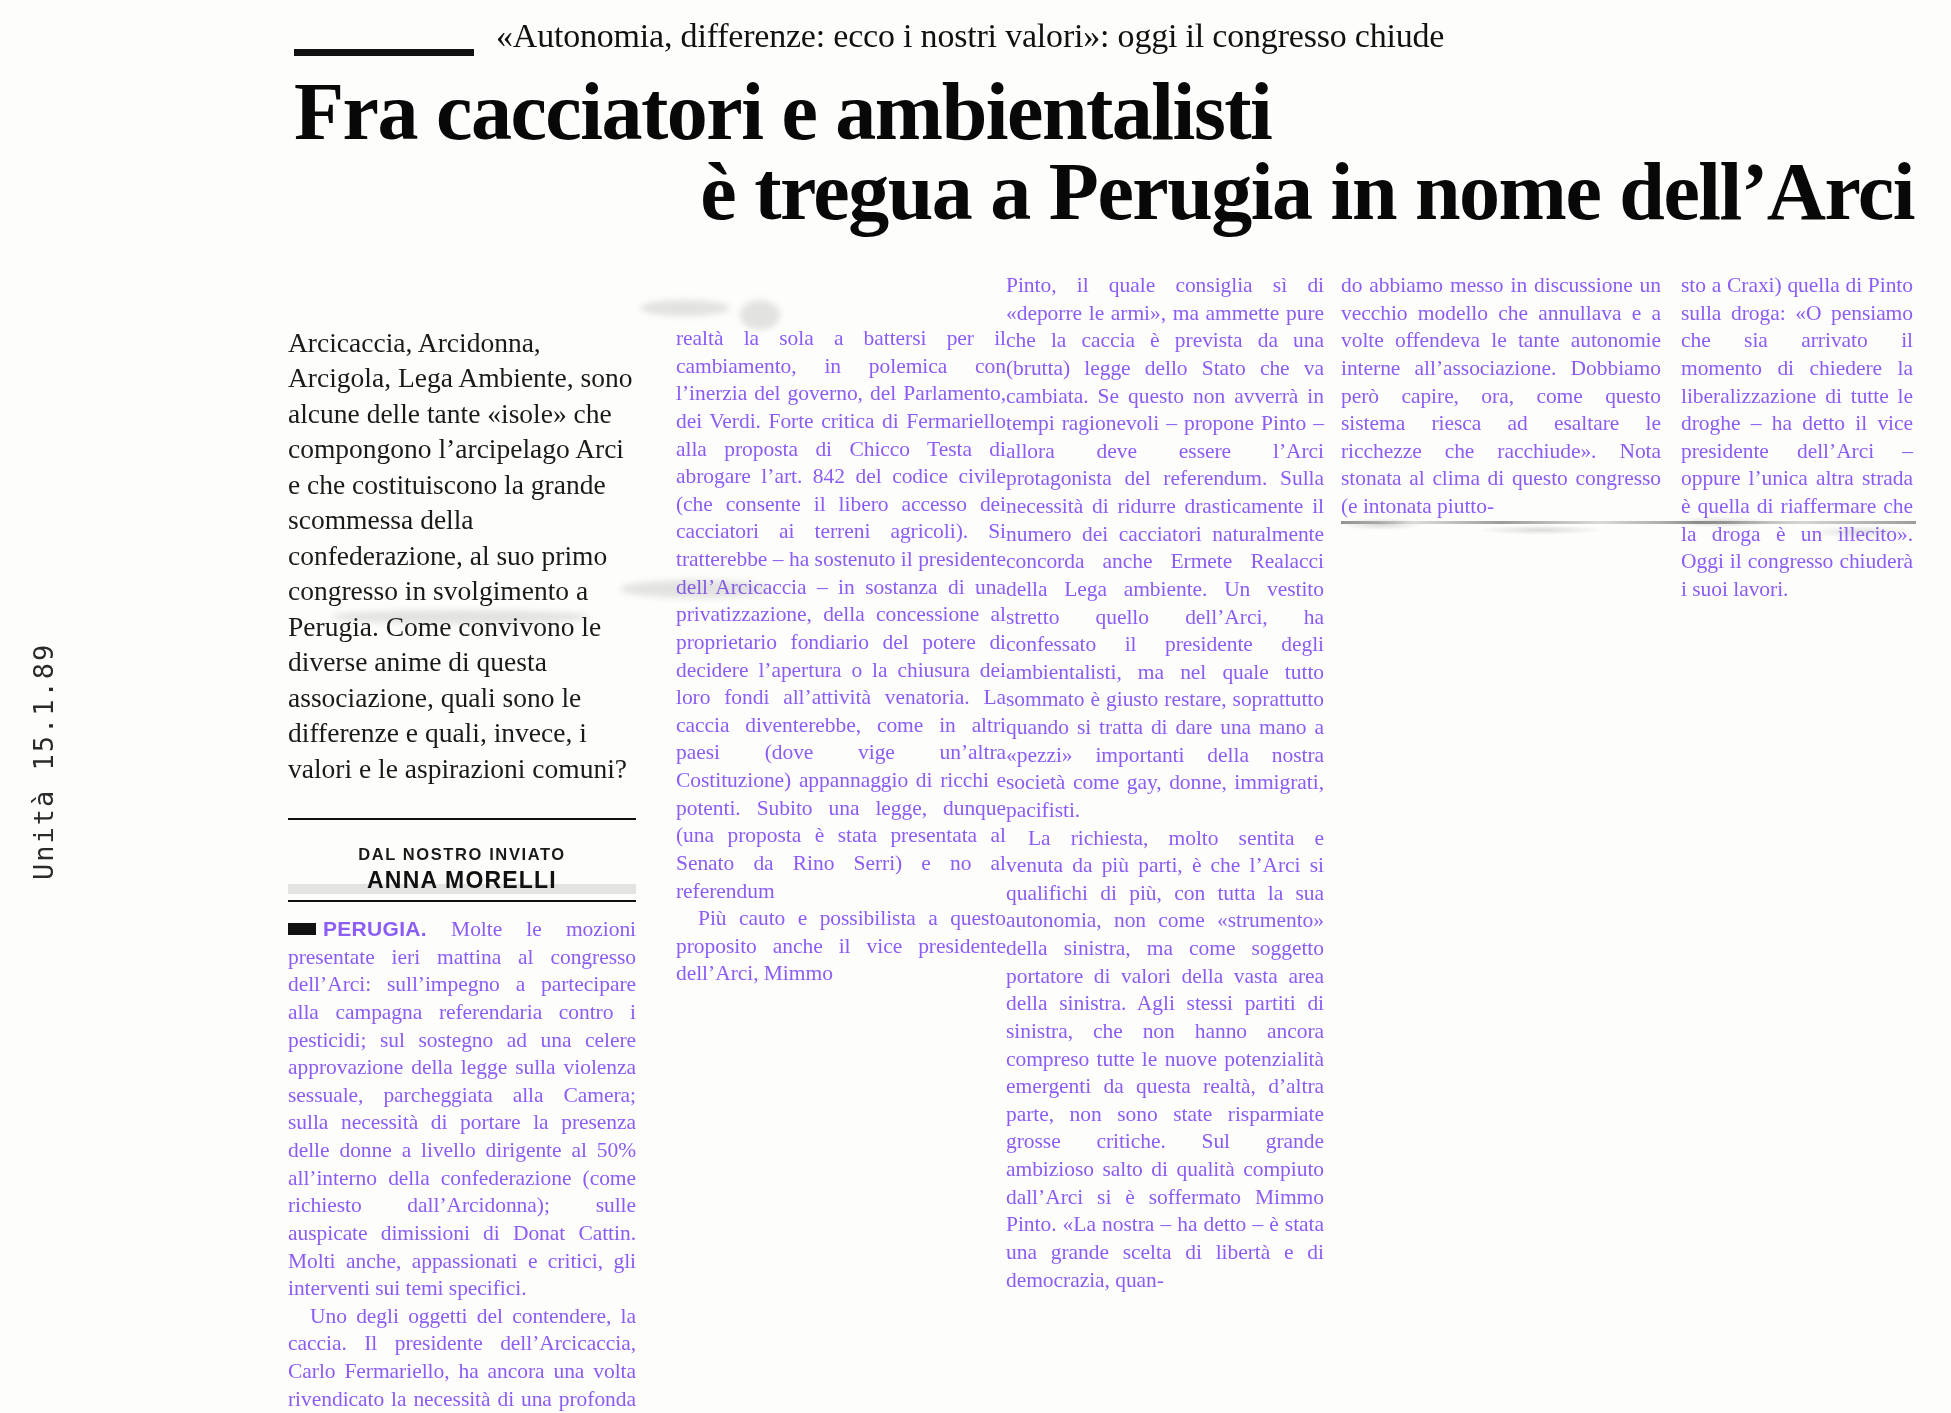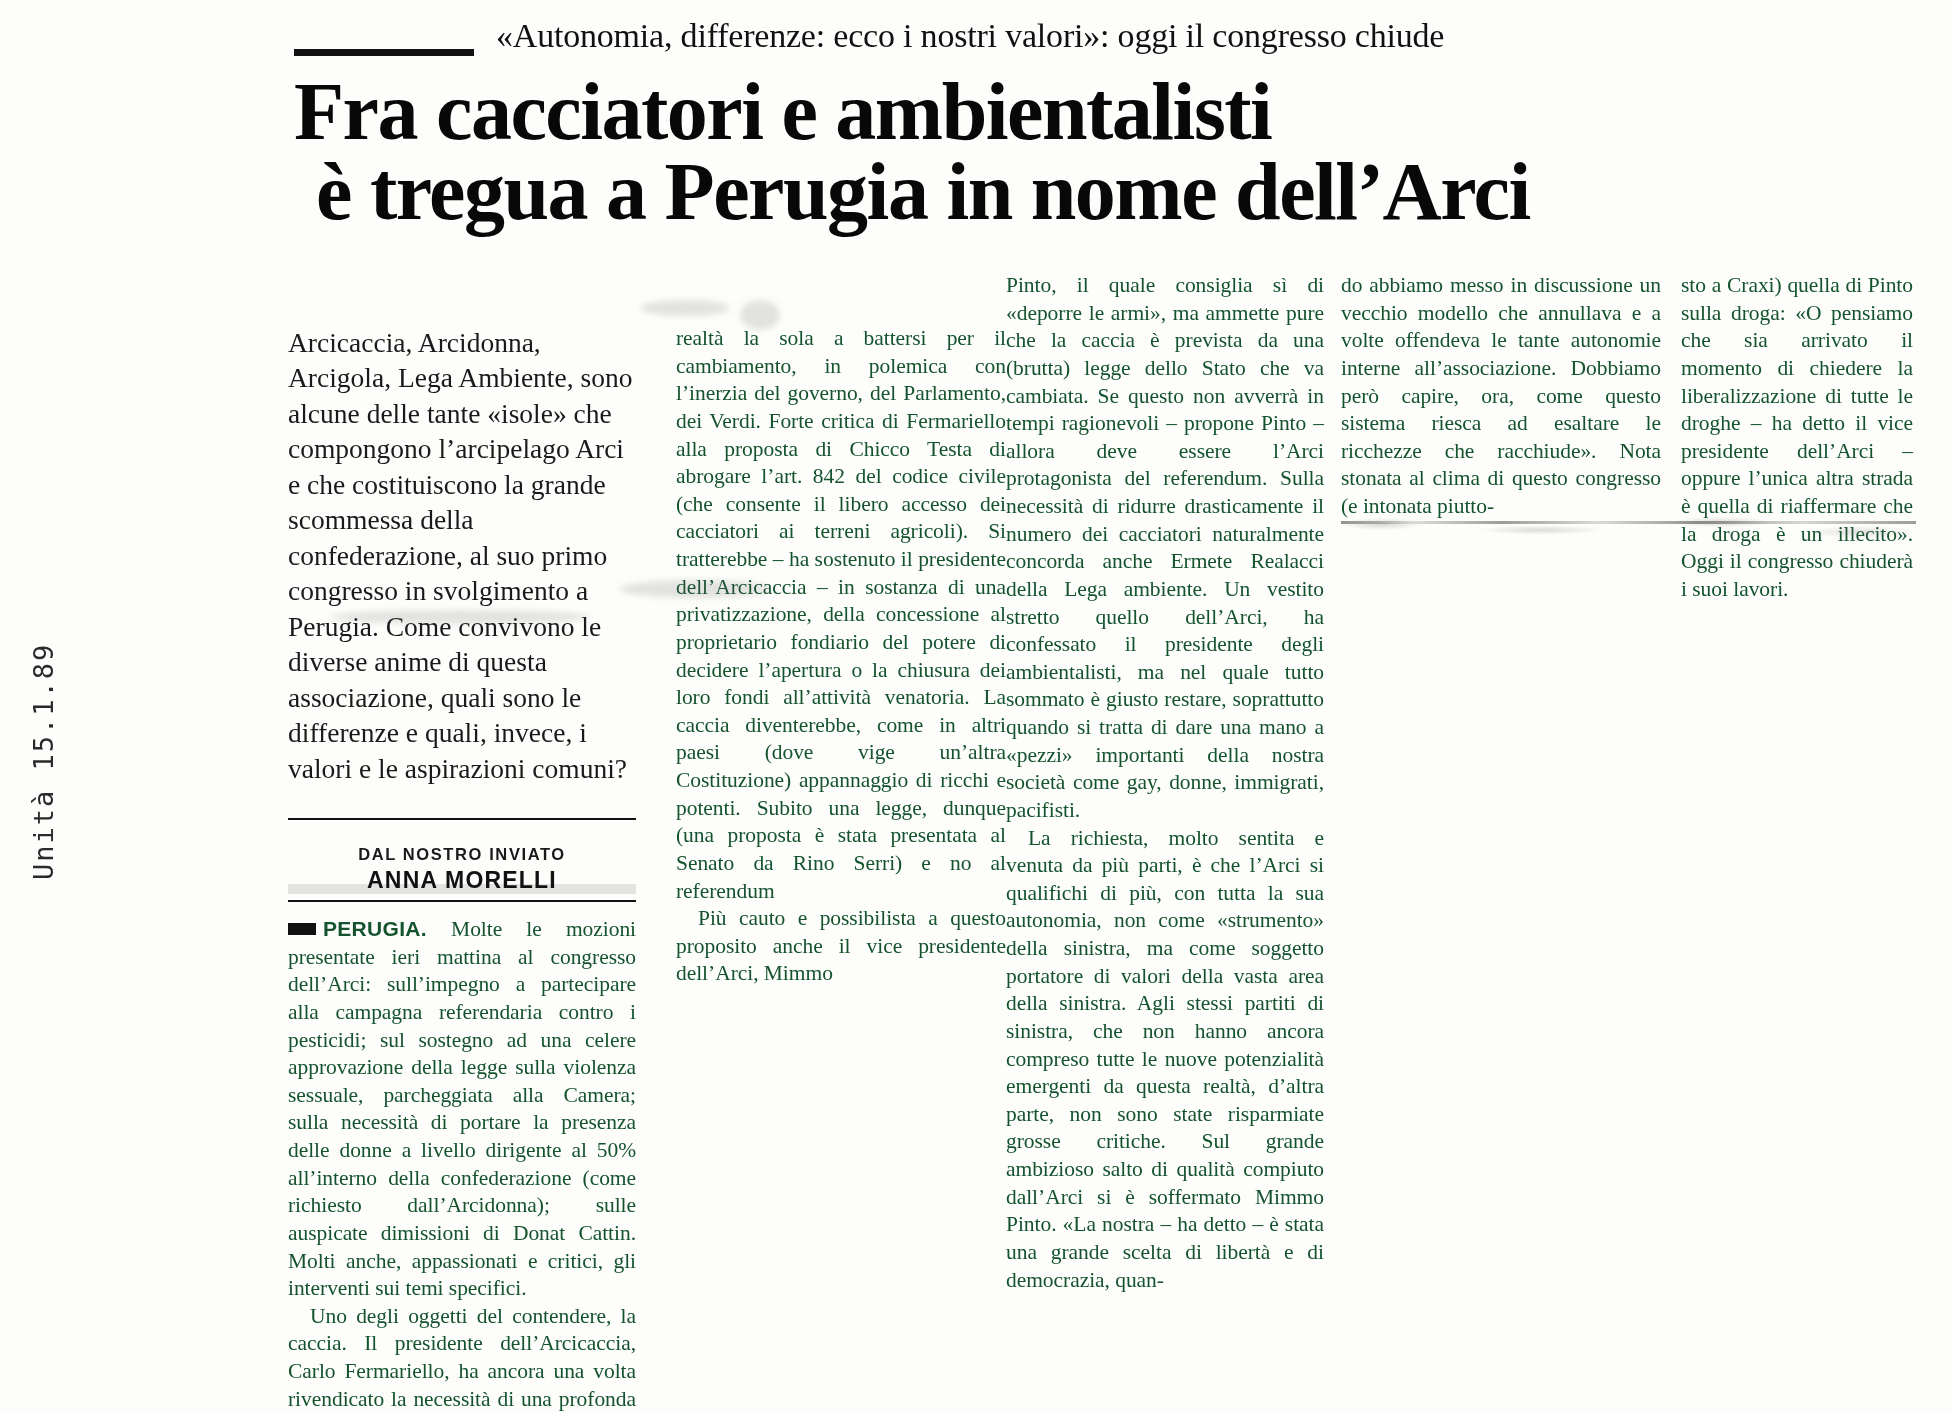--- a/index.html
+++ b/index.html
@@ -71,21 +71,21 @@
   #headline {
     font-family: "Liberation Serif", serif;
     font-weight: bold;
     font-size: 82px;
     line-height: 0.98;
     letter-spacing: -1.5px;
     color: #080808;
     margin: 16px 0 0 0;
     text-rendering: optimizeLegibility;
   }
-  #headline .l2 { display: block; padding-left: 22px; }
+  #headline .l2 { display: block; padding-left: 22px; text-align: right; }
 
   
   #cols {
     position: absolute;
     left: 288px;
     top: 325px;
     width: 1625px;
     height: 1080px;
   }
 
@@ -134,21 +134,21 @@
     letter-spacing: 1.2px;
     color: #111;
     background: linear-gradient(transparent 62%, rgba(0,0,0,0.10) 62%);
     margin: 3px 0 2px 0;
   }
 
   .body-text {
     font-size: 21.5px;
     line-height: 1.285;
     text-align: justify;
-    color: #14532d;
+    color: #8b5cf6;
     letter-spacing: -0.05px;
   }
   .body-text p { margin: 0; text-indent: 22px; }
   .body-text p.first { text-indent: 0; }
 
   .dateline-box {
     display: inline-block;
     width: 28px;
     height: 12px;
     background: #111;

